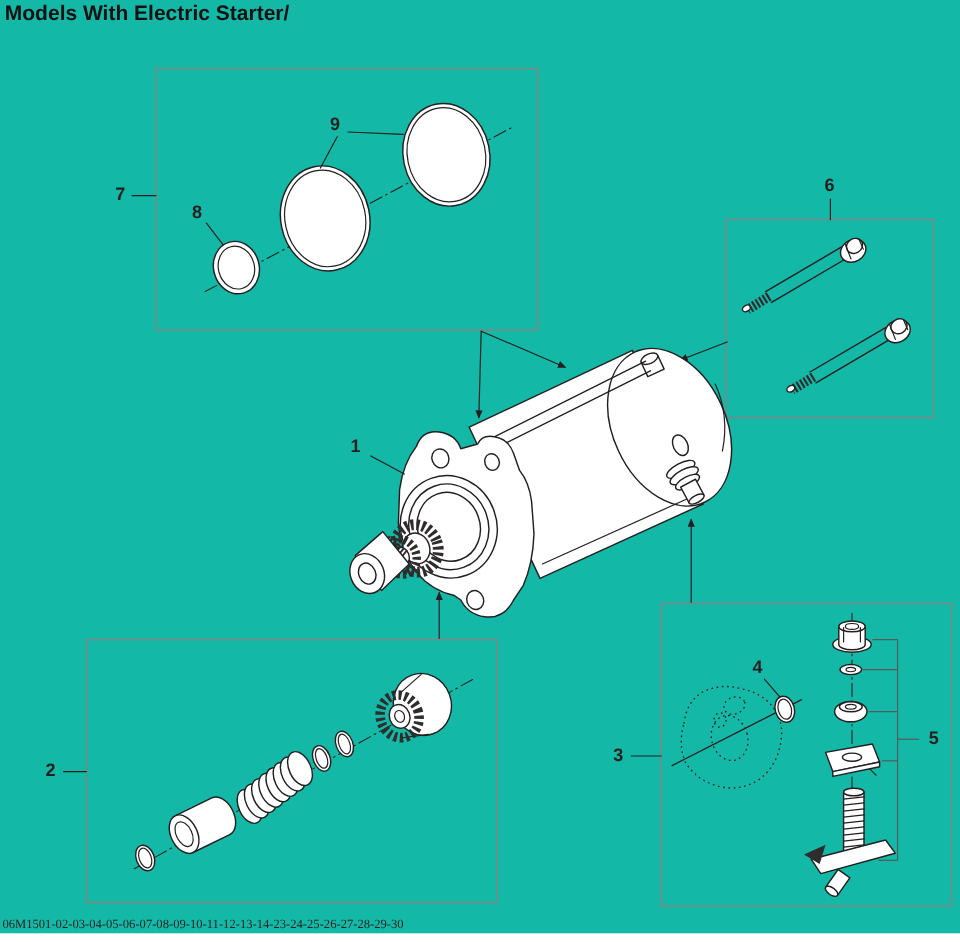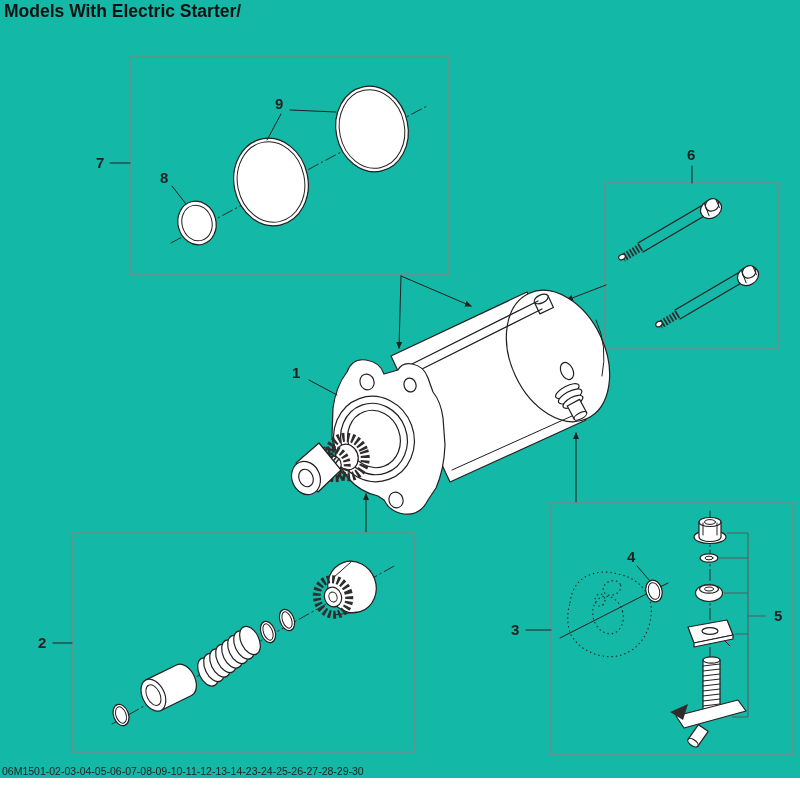--- a/index.html
+++ b/index.html
@@ -2,21 +2,21 @@
 <html><head>
 <meta charset="utf-8">
 <style>
   html,body{margin:0;padding:0;background:#ffffff;}
   .page{position:relative;width:800px;height:778px;background:#14b8a6;overflow:hidden;
         font-family:"Liberation Sans", sans-serif;color:#1a1a1a;}
   .diagram-svg{position:absolute;left:0;top:0;}
   .title{position:absolute;left:4px;top:2px;font-size:17.5px;font-weight:bold;line-height:19px;
          letter-spacing:0;color:#111;white-space:pre;}
   .callout{position:absolute;font-size:15px;font-weight:bold;color:#231f20;line-height:15px;}
-  .footer-code{position:absolute;left:2px;top:765px;font-size:10.5px;color:#231f20;letter-spacing:0;}
+  .footer-code{position:absolute;left:2px;top:765px;font-size:10.5px;color:#231f20;letter-spacing:0;font-family:Liberation Serif, serif;}
   
   .ln{stroke:#231f20;fill:none;stroke-width:1.2;stroke-linecap:round;stroke-linejoin:round;}
   .thin{stroke-width:1;}
   .fw{fill:#ffffff;stroke:#231f20;stroke-width:1.2;stroke-linejoin:round;}
   .box{fill:none;stroke:#848484;stroke-width:1.2;}
   .gray{stroke:#58595b;fill:none;stroke-width:1;}
   .dashdot{stroke-dasharray:11 3.5 1.5 3.5;stroke-width:0.9;}
   .dot{stroke:#231f20;fill:none;stroke-width:1.1;stroke-dasharray:1.4 3;}
   .teeth{stroke:#2f2c2d;fill:none;}
 </style>

